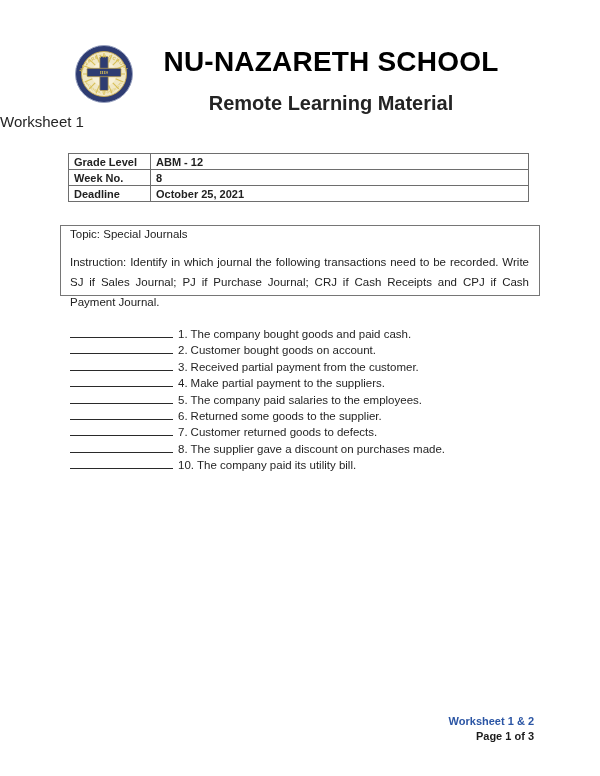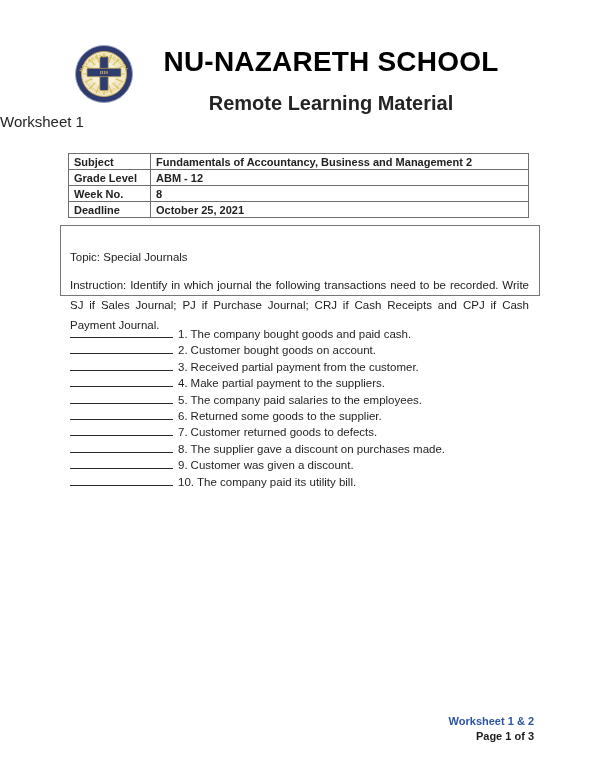--- a/index.html
+++ b/index.html
@@ -49,21 +49,21 @@
     vertical-align: middle; overflow: hidden; white-space: nowrap;
   }
   .info-table td.label-col { width: 72px; }
 
   
   .topic-box {
     position: absolute; top: 225px; left: 60px;
     width: 480px; height: 71px;
     border: 1px solid #767676;
     box-sizing: border-box;
-    padding: 24px 10px 0 9px;
+    padding: 1px 10px 0 9px;
     font-size: 11.5px; color: #222;
   }
   .topic-line { margin: 0; line-height: 15px; }
   .instruction {
     margin: 10px 0 0 0; text-align: justify;
     line-height: 20px;
   }
 
   
   .questions {
@@ -130,24 +130,20 @@
   <div class="header-text">
     <h1 class="school-name">NU-NAZARETH SCHOOL</h1>
     <div class="subtitle">Remote Learning Material</div>
   </div>
 
   <div class="worksheet-title">Worksheet 1</div>
 
   <table class="info-table">
     <tbody>
       <tr>
-        <td class="label-col">Subject</td>
-        <td>Fundamentals of Accountancy, Business and Management 2</td>
-      </tr>
-      <tr>
         <td class="label-col">Grade Level</td>
         <td>ABM - 12</td>
       </tr>
       <tr>
         <td class="label-col">Week No.</td>
         <td>8</td>
       </tr>
       <tr>
         <td class="label-col">Deadline</td>
         <td>October 25, 2021</td>
@@ -179,23 +175,20 @@
     <div class="q-row">
       <span class="blank"></span><span class="q-num">6.</span><span class="q-text">Returned some goods to the supplier.</span>
     </div>
     <div class="q-row">
       <span class="blank"></span><span class="q-num">7.</span><span class="q-text">Customer returned goods to defects.</span>
     </div>
     <div class="q-row">
       <span class="blank"></span><span class="q-num">8.</span><span class="q-text">The supplier gave a discount on purchases made.</span>
     </div>
     <div class="q-row">
-      <span class="blank"></span><span class="q-num">9.</span><span class="q-text">Customer was given a discount.</span>
-    </div>
-    <div class="q-row">
       <span class="blank"></span><span class="q-num">10.</span><span class="q-text">The company paid its utility bill.</span>
     </div>
   </div>
 
   <div class="footer">
     <div class="footer-line1">Worksheet 1 &amp; 2</div>
     <div class="footer-line2">Page 1 of 3</div>
   </div>
 
 </div>

